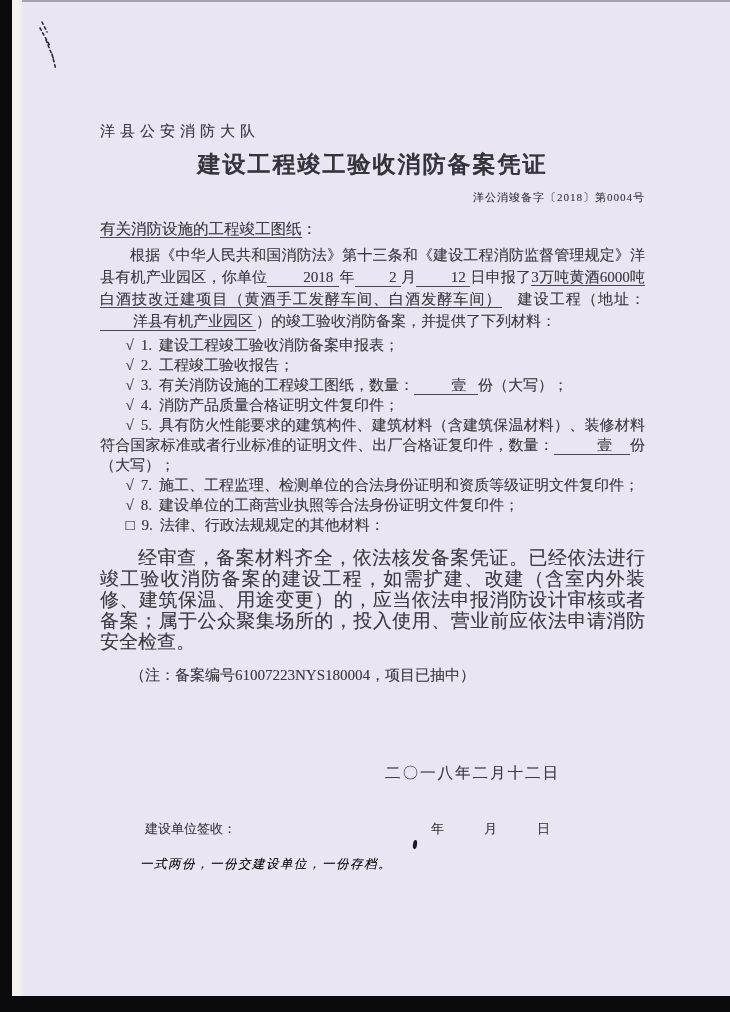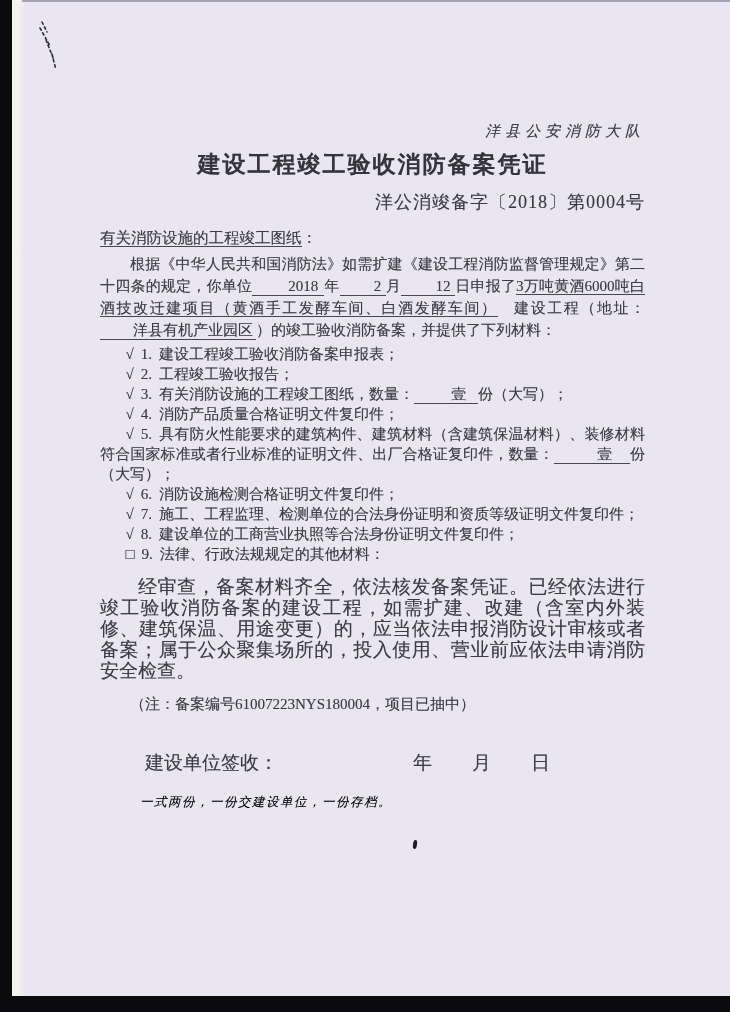--- a/index.html
+++ b/index.html
@@ -14,41 +14,41 @@
   .edge-white{position:absolute;left:12px;top:0;width:13px;height:1012px;
     background:linear-gradient(to right,#f7f4ef 0%,#f3f0ee 55%,#e9e5f3 100%);}
   .edge-bottom{position:absolute;left:0;bottom:0;width:730px;height:16px;background:#0b0b0d;}
   .edge-top{position:absolute;left:22px;top:0;right:0;height:2px;background:rgba(95,95,110,.5);}
   .scribble{position:absolute;left:30px;top:16px;}
   .ink-dot{position:absolute;left:413px;top:840px;width:4px;height:9px;background:#1c1c22;border-radius:2px/4px;transform:rotate(8deg);}
 
   .paper{position:absolute;left:25px;top:2px;right:0;bottom:16px;
     padding:120px 85px 0 75px;box-sizing:border-box;}
 
-  .dept{text-align:right;font-size:15px;letter-spacing:5px;font-style:italic;}
+  .dept{text-align:left;font-size:15px;letter-spacing:5px;}
   .title{margin:8px 0 0;text-align:center;font-size:23px;font-weight:700;letter-spacing:2px;
     font-family:"Liberation Sans","DejaVu Sans",sans-serif;color:#34343a;}
-  .docno{margin-top:10px;text-align:right;font-size:18px;letter-spacing:1px;}
+  .docno{margin-top:10px;text-align:right;font-size:11px;letter-spacing:1px;}
 
   .addressee{margin-top:14px;font-size:15.5px;}
   .u{border-bottom:1.2px solid #47474d;}
   .blank{display:inline-block;text-align:center;border-bottom:1.2px solid #47474d;
     padding:0 3px;line-height:1.1;}
   .w66{min-width:66px;} .w40{min-width:40px;} .w48{min-width:48px;}
   .w146{min-width:146px;} .w58{min-width:58px;} .w70{min-width:70px;}
 
   .intro{margin:4px 0 0;font-size:15px;line-height:22px;text-align:justify;text-indent:2em;}
   .materials{margin-top:3px;font-size:15px;line-height:20px;}
   .item{text-indent:1.7em;text-align:justify;}
   .marker{margin-right:7px;} .num{margin-right:7px;}
 
   .decision{margin:12px 0 0;font-size:19px;line-height:21px;text-align:justify;text-indent:2em;}
   .note{margin:14px 0 0;font-size:15px;text-indent:2em;}
   .date{margin-top:78px;text-align:right;padding-right:85px;font-size:15.5px;letter-spacing:2px;}
-  .signrow{margin-top:36px;display:flex;font-size:19px;padding-left:45px;}
+  .signrow{margin-top:36px;display:flex;font-size:13px;padding-left:45px;}
   .ymd{margin-left:auto;display:flex;gap:40px;padding-right:95px;}
   .footer{margin-top:18px;margin-left:40px;font-size:12.5px;font-style:italic;
     letter-spacing:1.5px;color:#000000;}
 </style>
 </head>
 <body>
 
 <div class="edge-left"></div>
 <div class="edge-white"></div>
 <div class="edge-top"></div>
@@ -61,57 +61,55 @@
 
   <div class="dept">洋县公安消防大队</div>
   <div class="title">建设工程竣工验收消防备案凭证</div>
   <div class="docno">洋公消竣备字〔2018〕第0004号</div>
 
   <div class="addressee">
     <span class="u">有关消防设施的工程竣工图纸</span><span>：</span>
   </div>
 
   <p class="intro">
-    <span>根据《中华人民共和国消防法》如需扩建《建设工程消防监督管理规定》第二十四条的规定，你单位</span><span class="blank w66">2018</span><span>年</span><span class="blank w40">2</span><span>月</span><span class="blank w48">12</span><span>日申报了</span><span class="u">3万吨黄酒6000吨白酒技改迁建项目（黄酒手工发酵车间、白酒发酵车间）</span>　<span>建设工程（地址：</span><span class="blank w146">洋县有机产业园区</span><span>）的竣工验收消防备案，并提供了下列材料：</span>
+    <span>根据《中华人民共和国消防法》第十三条和《建设工程消防监督管理规定》洋县有机产业园区，你单位</span><span class="blank w66">2018</span><span>年</span><span class="blank w40">2</span><span>月</span><span class="blank w48">12</span><span>日申报了</span><span class="u">3万吨黄酒6000吨白酒技改迁建项目（黄酒手工发酵车间、白酒发酵车间）</span>　<span>建设工程（地址：</span><span class="blank w146">洋县有机产业园区</span><span>）的竣工验收消防备案，并提供了下列材料：</span>
   </p>
 
   <div class="materials">
     <div class="item">
       <span class="marker">√</span><span class="num">1.</span><span>建设工程竣工验收消防备案申报表；</span>
     </div>
     <div class="item">
       <span class="marker">√</span><span class="num">2.</span><span>工程竣工验收报告；</span>
     </div>
     <div class="item">
       <span class="marker">√</span><span class="num">3.</span><span>有关消防设施的工程竣工图纸，数量：</span><span class="blank w58">壹</span><span>份（大写）；</span>
     </div>
     <div class="item">
       <span class="marker">√</span><span class="num">4.</span><span>消防产品质量合格证明文件复印件；</span>
     </div>
     <div class="item">
       <span class="marker">√</span><span class="num">5.</span><span>具有防火性能要求的建筑构件、建筑材料（含建筑保温材料）、装修材料符合国家标准或者行业标准的证明文件、出厂合格证复印件，数量：</span><span class="blank w70">壹</span><span>份（大写）；</span>
     </div>
     <div class="item">
-      <span class="marker">√</span><span class="num">6.</span><span>消防设施检测合格证明文件复印件；</span>
-    </div>
-    <div class="item">
       <span class="marker">√</span><span class="num">7.</span><span>施工、工程监理、检测单位的合法身份证明和资质等级证明文件复印件；</span>
     </div>
     <div class="item">
       <span class="marker">√</span><span class="num">8.</span><span>建设单位的工商营业执照等合法身份证明文件复印件；</span>
     </div>
     <div class="item">
       <span class="marker">□</span><span class="num">9.</span><span>法律、行政法规规定的其他材料：</span>
     </div>
   </div>
 
   <p class="decision">经审查，备案材料齐全，依法核发备案凭证。已经依法进行竣工验收消防备案的建设工程，如需扩建、改建（含室内外装修、建筑保温、用途变更）的，应当依法申报消防设计审核或者备案；属于公众聚集场所的，投入使用、营业前应依法申请消防安全检查。</p>
 
   <p class="note">（注：备案编号61007223NYS180004，项目已抽中）</p>
 
+  <div class="date">二〇一八年二月十二日</div>
 
   <div class="signrow">
     <span>建设单位签收：</span>
     <span class="ymd">
       <span>年</span>
       <span>月</span>
       <span>日</span>
     </span>
   </div>
 

